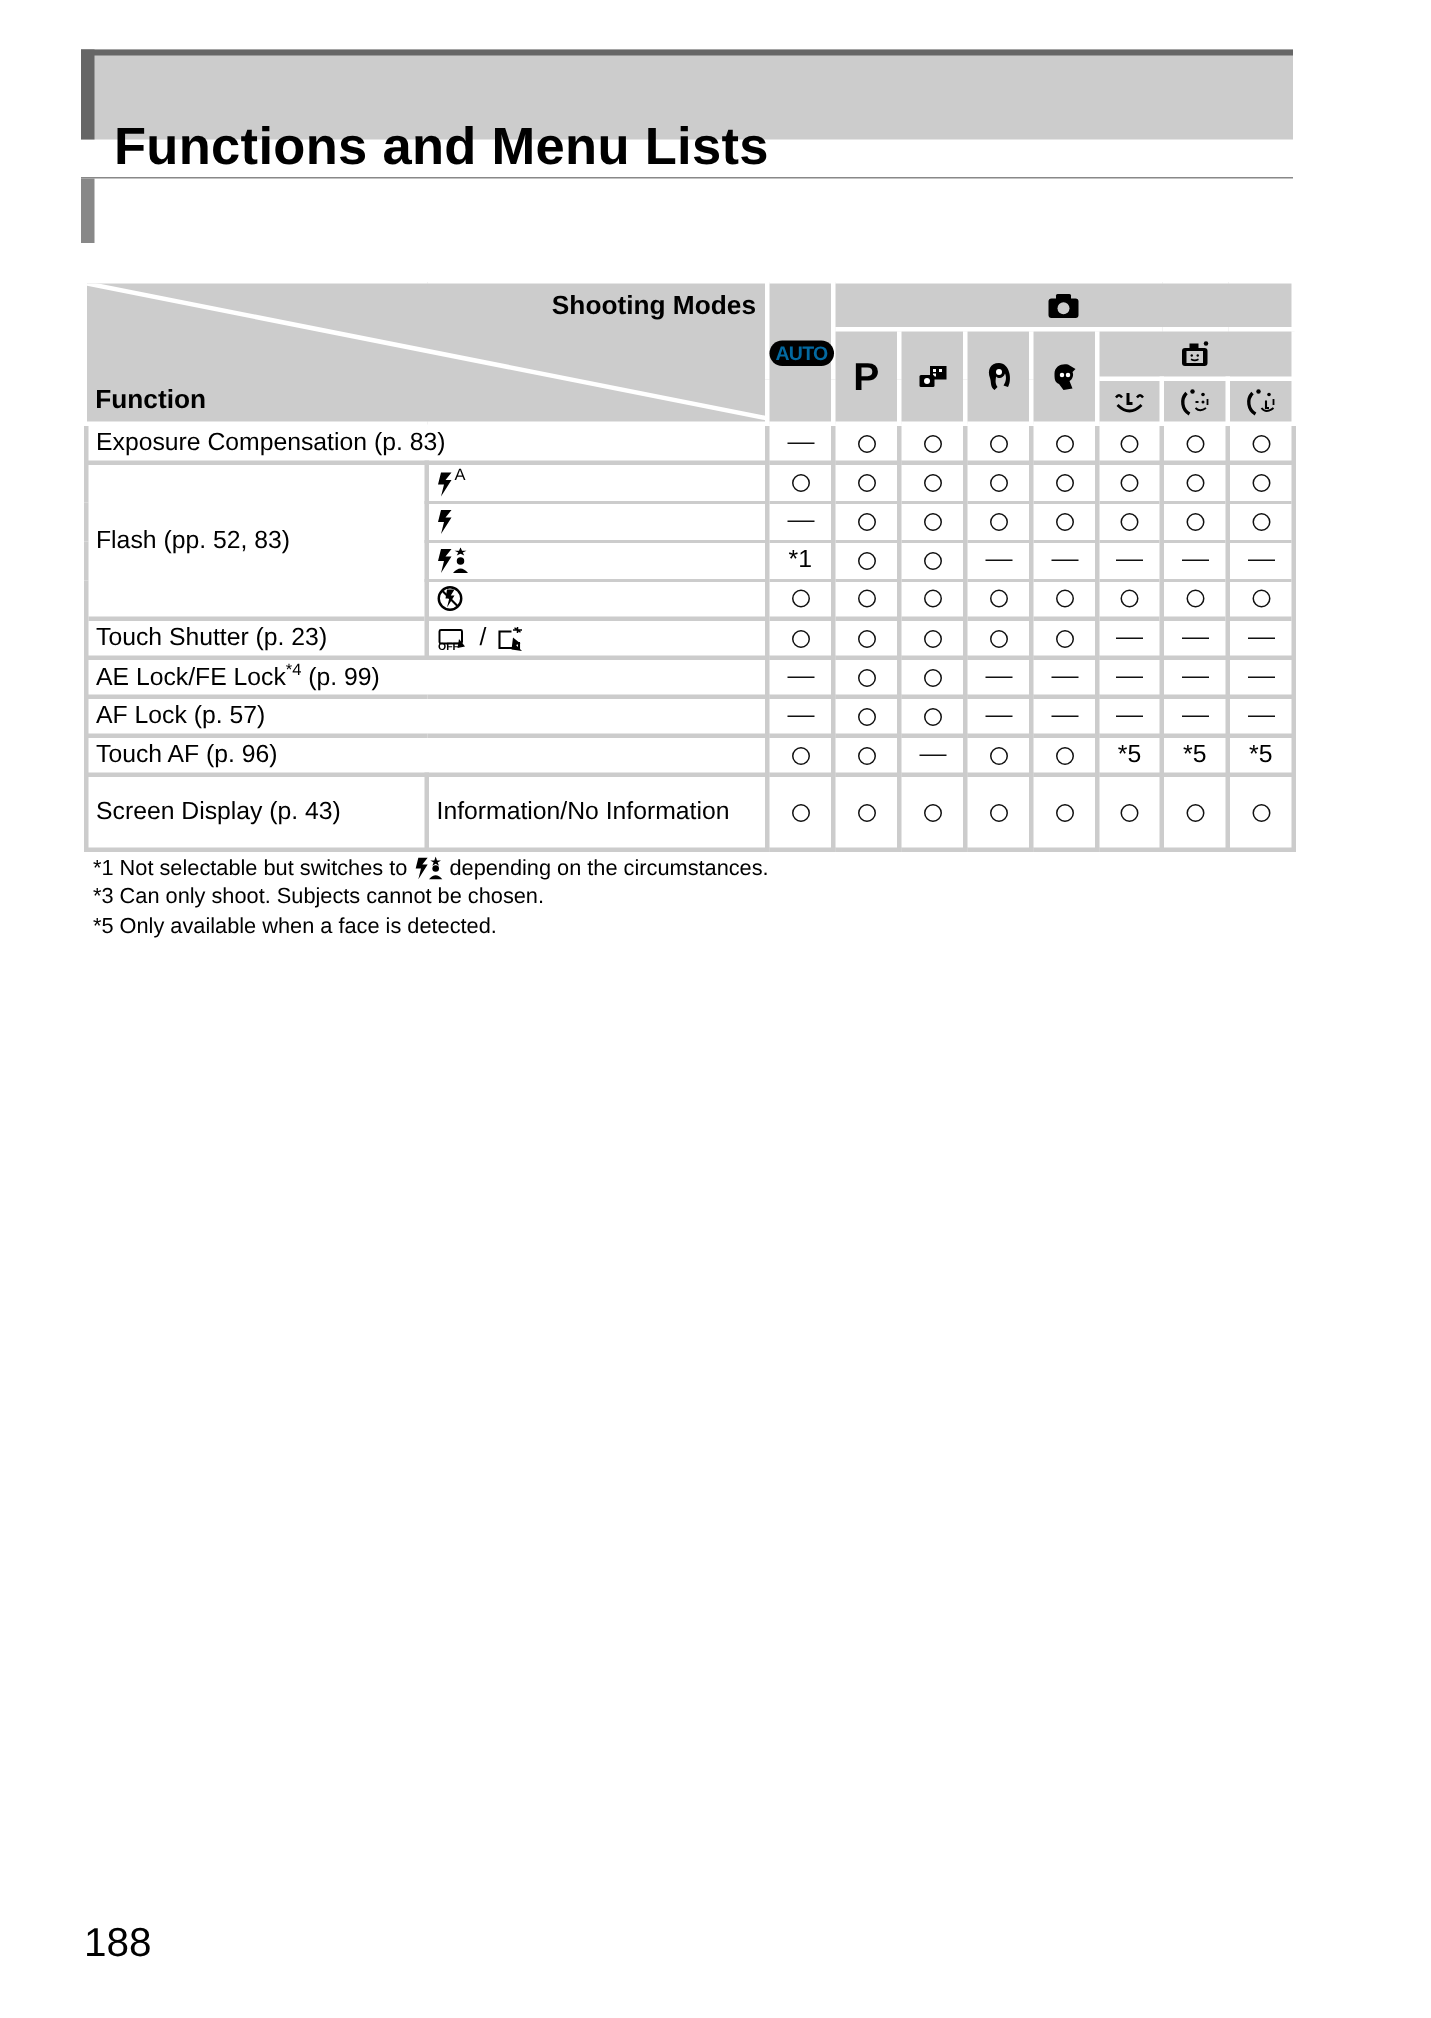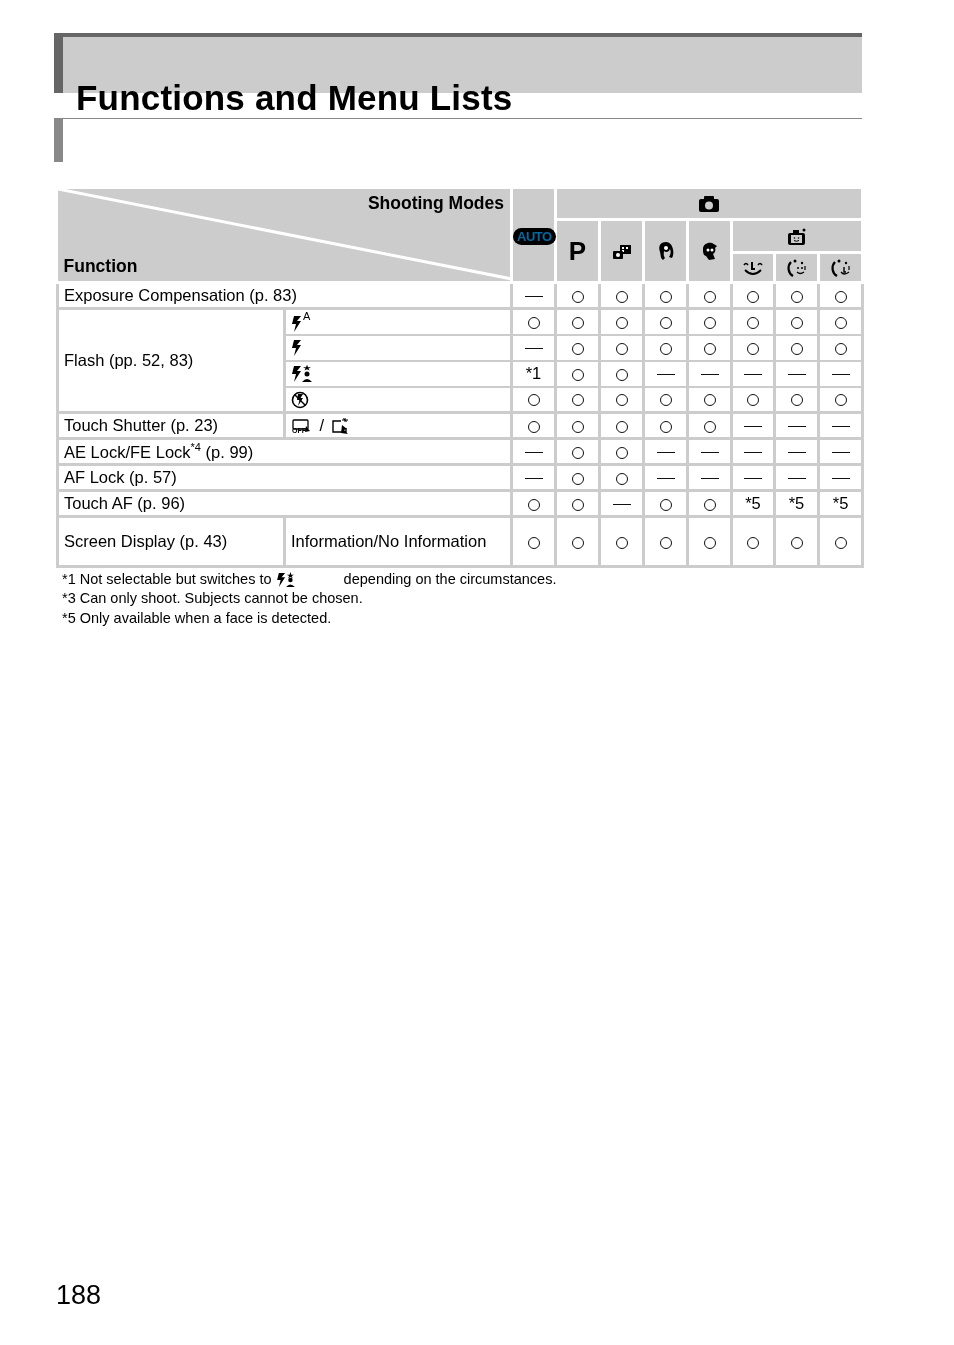--- a/index.html
+++ b/index.html
@@ -324,21 +324,21 @@
 </tbody>
   </table>
 
 <div class="notes">
   <div>
     <span style="white-space:pre;">*1 Not selectable but switches to </span><svg class="icon" width="20" height="16" viewBox="0 0 22 18">
         <path d="M3 1 L10 1 L6 6 L10 6 L3 17 L5 9 L1 9 Z" fill="#000"></path>
         <circle cx="16" cy="9" r="2.5" fill="#000"></circle>
         <path d="M11 17 Q16 11 21 17 Z" fill="#000"></path>
         <path d="M16 0 L17 3 L20 3 L17.5 4.5 L18.5 7 L16 5.5 L13.5 7 L14.5 4.5 L12 3 L15 3 Z" fill="#000"></path>
-      </svg><span style="white-space:pre;margin-left:44px;"> depending on the circumstances.</span>
+      </svg><span style="white-space:pre;"> depending on the circumstances.</span>
   </div>
   <div>
     <span>*3 Can only shoot. Subjects cannot be chosen.</span>
   </div>
   <div>
     <span>*5 Only available when a face is detected.</span>
   </div>
 </div>
 
 <div class="pagenum">188</div>

